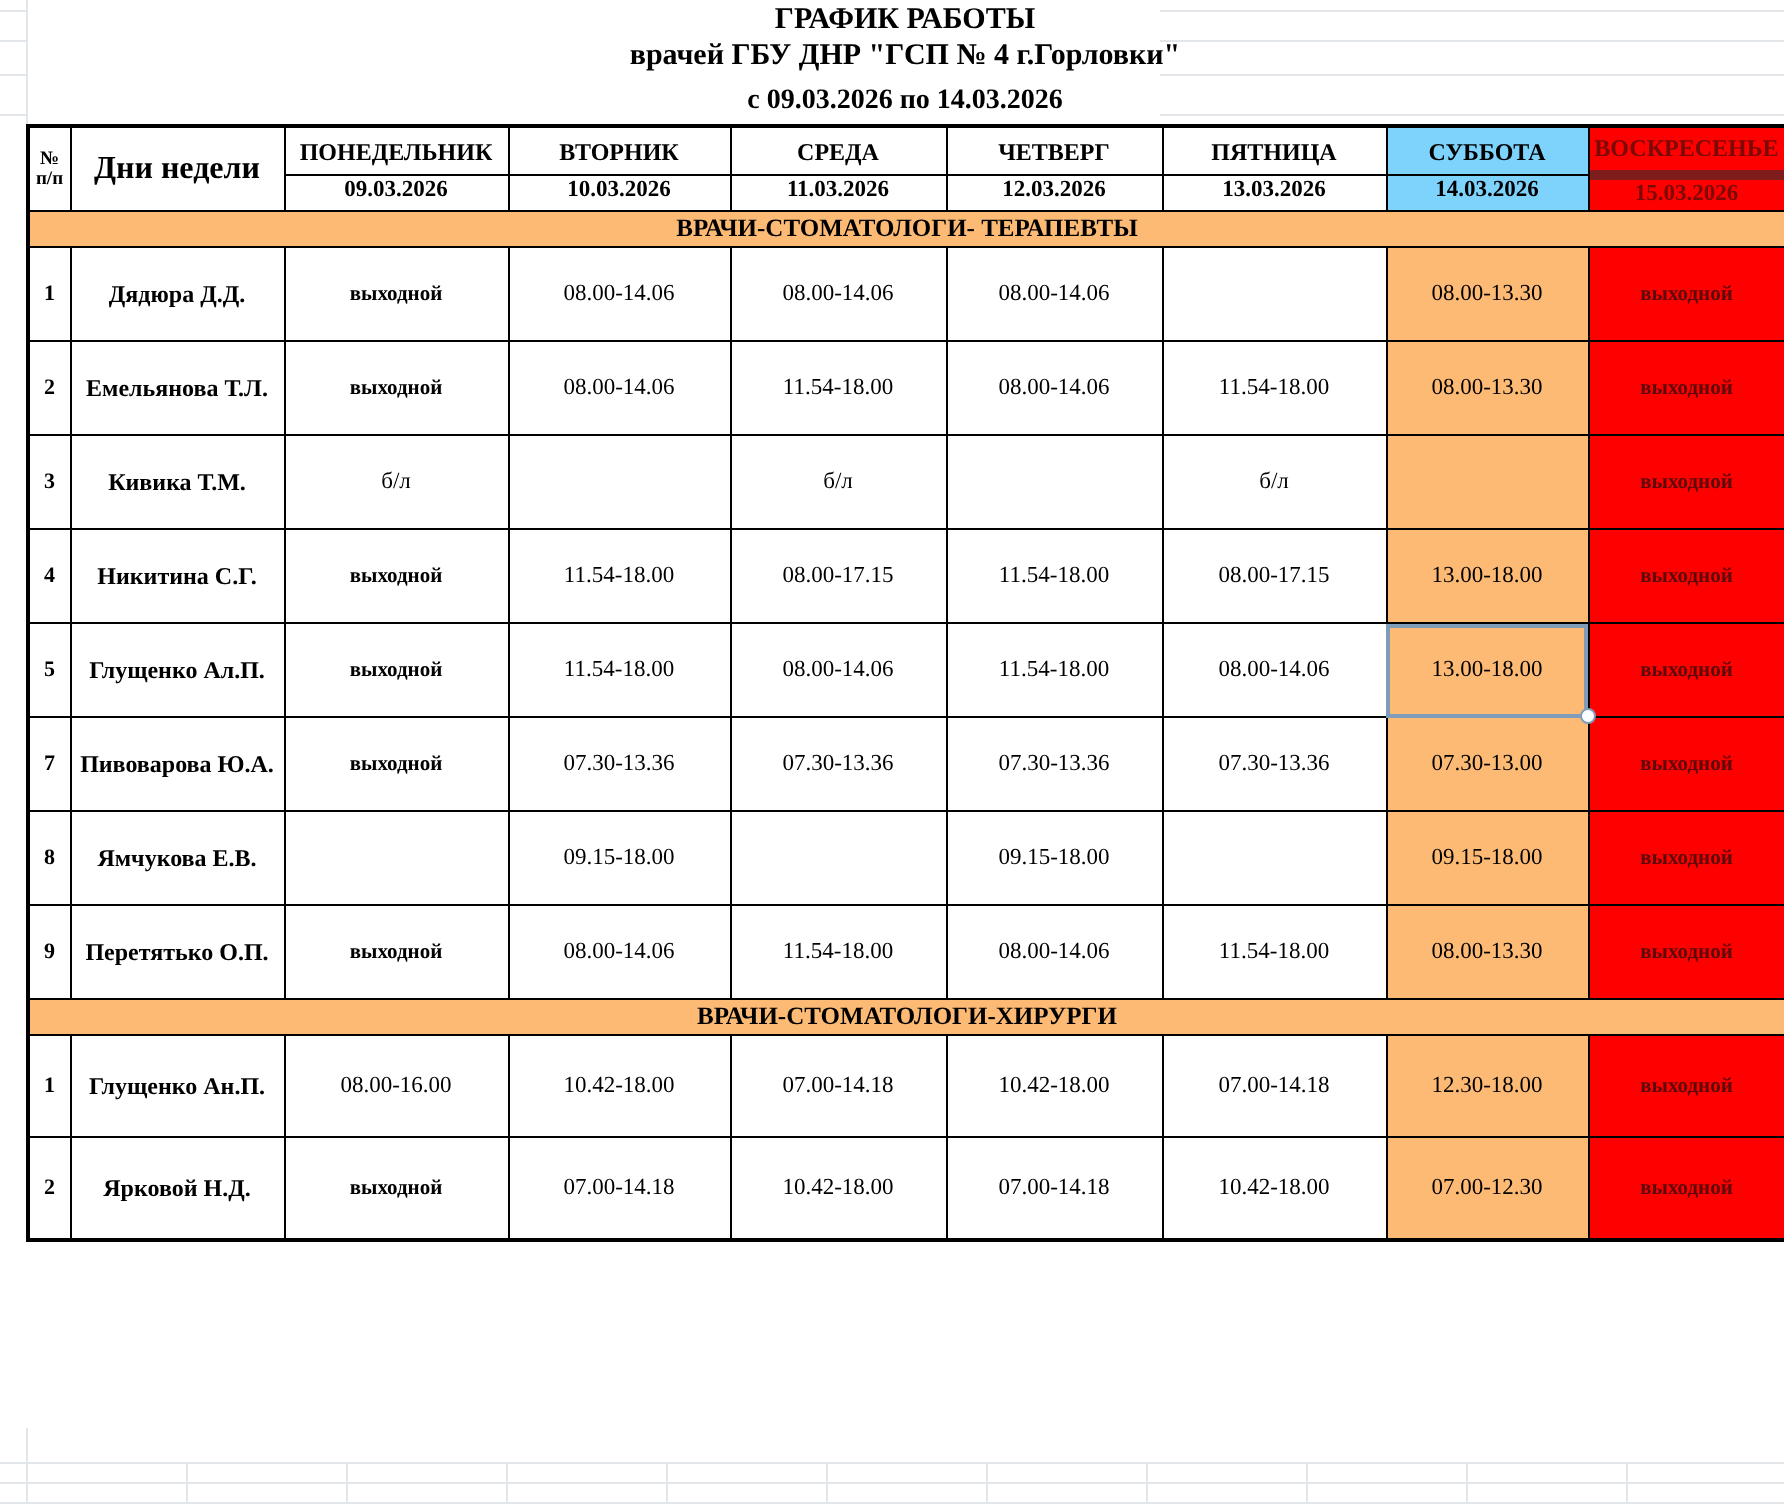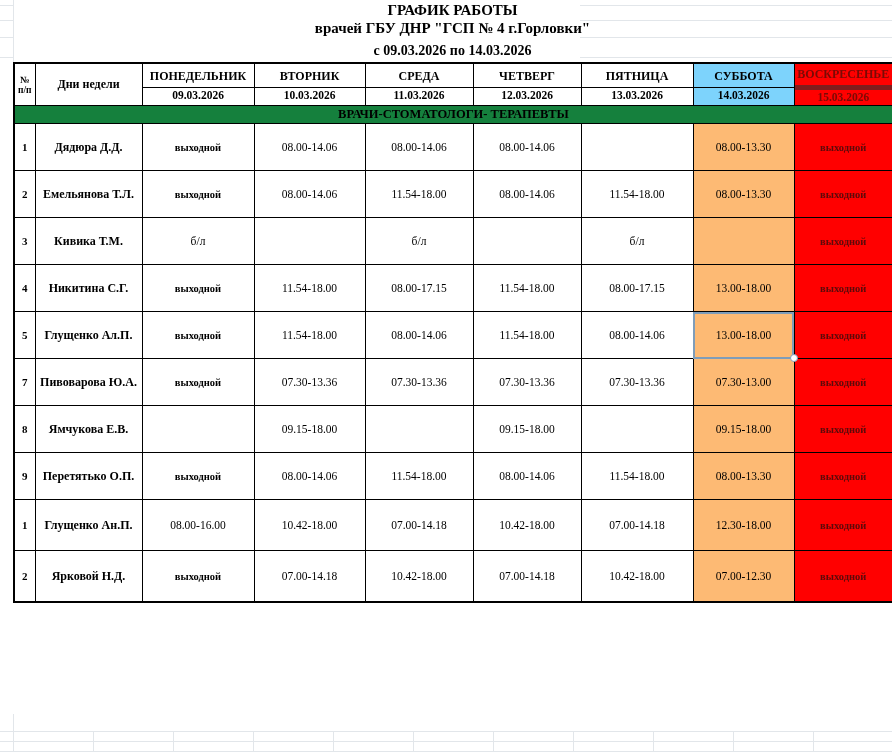--- a/index.html
+++ b/index.html
@@ -19,25 +19,25 @@
   table.sched{
     position:absolute;left:13px;top:62px;width:879px;
     border-collapse:collapse;table-layout:fixed;
     border:2px solid #000;
   }
   table.sched td, table.sched th{border:1px solid #000;padding:0;text-align:center;vertical-align:middle;}
   .head-row th{font-weight:bold;height:37px;}
   .dname{font-size:12px;line-height:21px;height:21px;border-bottom:1px solid #000;}
   .ddate{font-size:11.5px;line-height:15px;height:15px;}
   .corner{font-size:9.5px;line-height:10px;font-weight:bold;}
-  .days-label{font-size:12px;}
+  .days-label{font-size:16px;}
   th.sat{background:#7dd3fc;}
   th.sun{background:#FF0000;color:#7a0a05;}
   th.sun .dname{border-bottom:5px solid #7f1d1d;}
-  .section-cell{background:#15803d;font-weight:bold;font-size:12.5px;height:17px;line-height:17px;}
+  .section-cell{background:#fdba74;font-weight:bold;font-size:12.5px;height:17px;line-height:17px;}
   .data-row td{height:46px;}
   .surgeon td{height:50px;}
   .num-cell{vertical-align:bottom;text-align:left;font-weight:bold;font-size:11px;padding:0 0 1px 3px;}
   .name-cell{font-weight:bold;font-size:12px;}
   .time-cell{font-size:11.5px;}
   .off{font-size:10.5px;font-weight:bold;}
   .sat-cell{background:#fdba74;}
   .sun-cell{background:#FF0000;color:#5c0a0a;}
   td.selected{
     position:relative;z-index:3;
@@ -217,20 +217,23 @@
           <td class="num-cell">9</td>
           <td class="name-cell">Перетятько О.П.</td>
           <td class="time-cell off">выходной</td>
           <td class="time-cell">08.00-14.06</td>
           <td class="time-cell">11.54-18.00</td>
           <td class="time-cell">08.00-14.06</td>
           <td class="time-cell">11.54-18.00</td>
           <td class="time-cell sat-cell">08.00-13.30</td>
           <td class="time-cell sun-cell off">выходной</td>
         </tr>
+        <tr class="section-row">
+          <td class="section-cell" colspan="9">ВРАЧИ-СТОМАТОЛОГИ-ХИРУРГИ</td>
+        </tr>
         <tr class="data-row surgeon">
           <td class="num-cell">1</td>
           <td class="name-cell">Глущенко Ан.П.</td>
           <td class="time-cell">08.00-16.00</td>
           <td class="time-cell">10.42-18.00</td>
           <td class="time-cell">07.00-14.18</td>
           <td class="time-cell">10.42-18.00</td>
           <td class="time-cell">07.00-14.18</td>
           <td class="time-cell sat-cell">12.30-18.00</td>
           <td class="time-cell sun-cell off">выходной</td>

